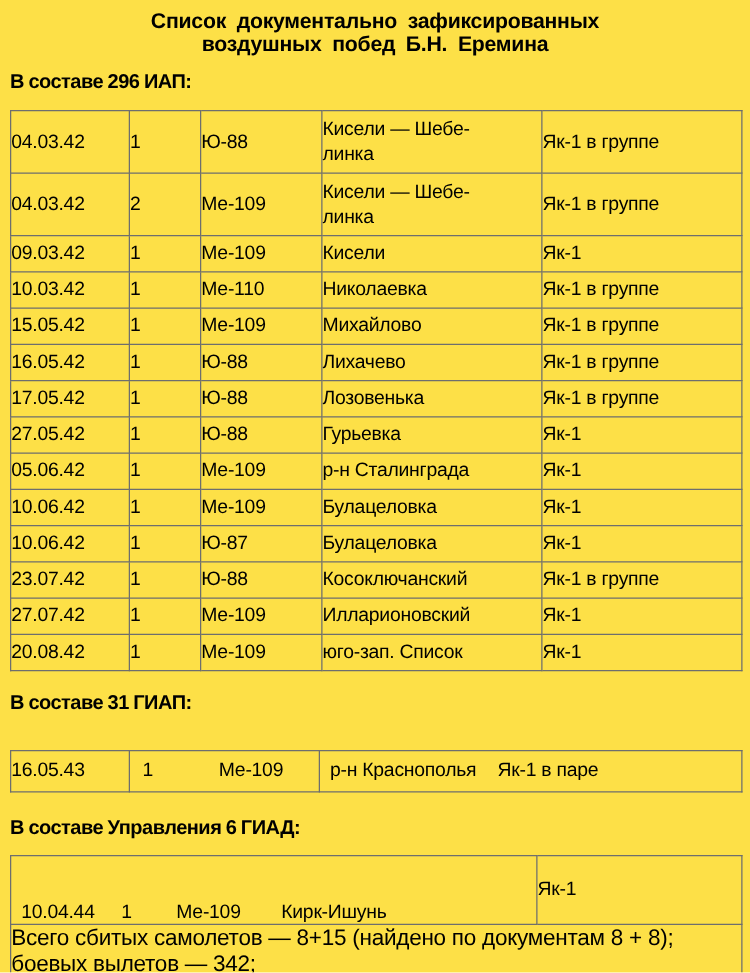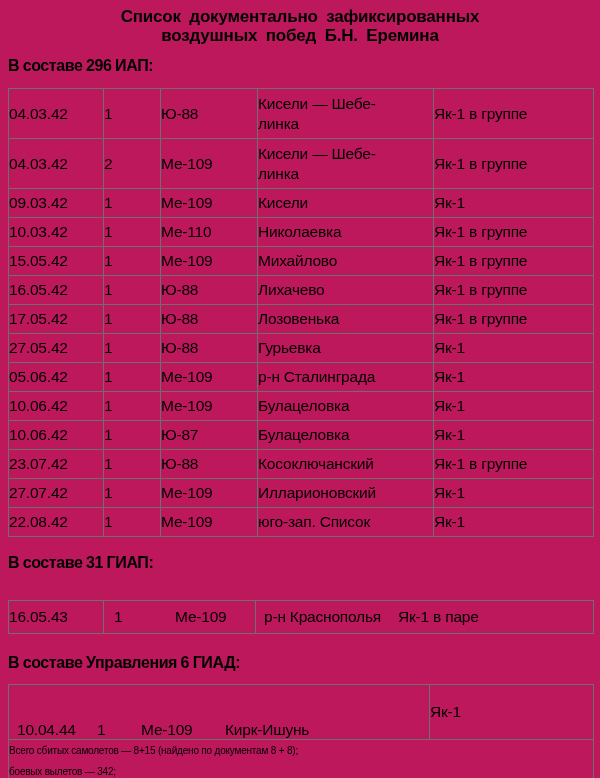--- a/index.html
+++ b/index.html
@@ -1,20 +1,20 @@
 <!DOCTYPE html>
 <html><head>
 <meta charset="utf-8">
 <style>
   html, body { margin: 0; padding: 0; background: #ffffff; }
   .page {
     position: relative;
     width: 600px;
     height: 778px;
-    background: #be185d;
+    background: #fde047;
     color: #000000;
     font-family: "Liberation Sans", "DejaVu Sans", sans-serif;
     overflow: hidden;
     box-sizing: border-box;
   }
   .title-block {
     padding-top: 7px;
     text-align: center;
   }
   .title-line {
@@ -67,21 +67,21 @@
   .t3-num   { display: inline-block; width: 44px; }
   .t3-plane { display: inline-block; width: 84px; }
   .t3-place { display: inline-block; text-align: center; }
   .t3-own-pad { padding-left: 10px; }
   
   td.summary-cell {
     padding: 4px 8px 6px 8px;
     vertical-align: top;
   }
   .summary-line {
-    font-size: 10px;
+    font-size: 18px;
     letter-spacing: -0.2px;
     line-height: 21px;
   }
 </style>
 </head>
 <body>
 
 <div class="page">
 
   <div class="title-block">
@@ -187,21 +187,21 @@
         <td class="c-own">Як-1 в группе</td>
       </tr>
       <tr class="row">
         <td class="c-date">27.07.42</td>
         <td class="c-num">1</td>
         <td class="c-plane">Ме-109</td>
         <td class="c-place">Илларионовский</td>
         <td class="c-own">Як-1</td>
       </tr>
       <tr class="row">
-        <td class="c-date">22.08.42</td>
+        <td class="c-date">20.08.42</td>
         <td class="c-num">1</td>
         <td class="c-plane">Ме-109</td>
         <td class="c-place">юго-зап. Список</td>
         <td class="c-own">Як-1</td>
       </tr>
     </tbody>
   </table>
 
   <div class="section-heading h2">В составе 31 ГИАП:</div>
 

